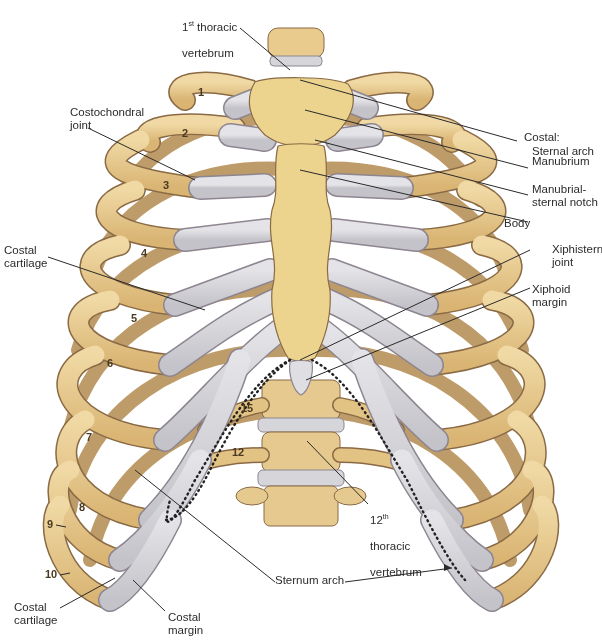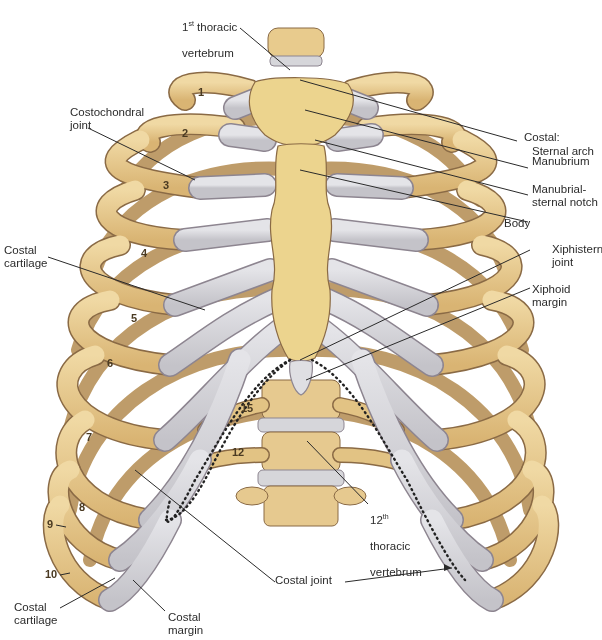--- a/index.html
+++ b/index.html
@@ -234,18 +234,18 @@
 joint</div>
 <div class="lbl" style="left:532px;top:283px">Xiphoid
 margin</div>
 <div class="lbl" style="left:4px;top:244px">Costal
 cartilage</div>
 <div class="lbl" style="left:370px;top:497px">
   <span>12</span><sup>th</sup><br>
   <span>thoracic</span><br>
   <span>vertebrum</span>
 </div>
-<div class="lbl" style="left:275px;top:574px">Costal joint</div>
+<div class="lbl" style="left:275px;top:574px">Sternum arch</div>
 <div class="lbl" style="left:14px;top:601px">Costal
 cartilage</div>
 <div class="lbl" style="left:168px;top:611px">Costal
 margin</div>
 </div>
 
 </body></html>

